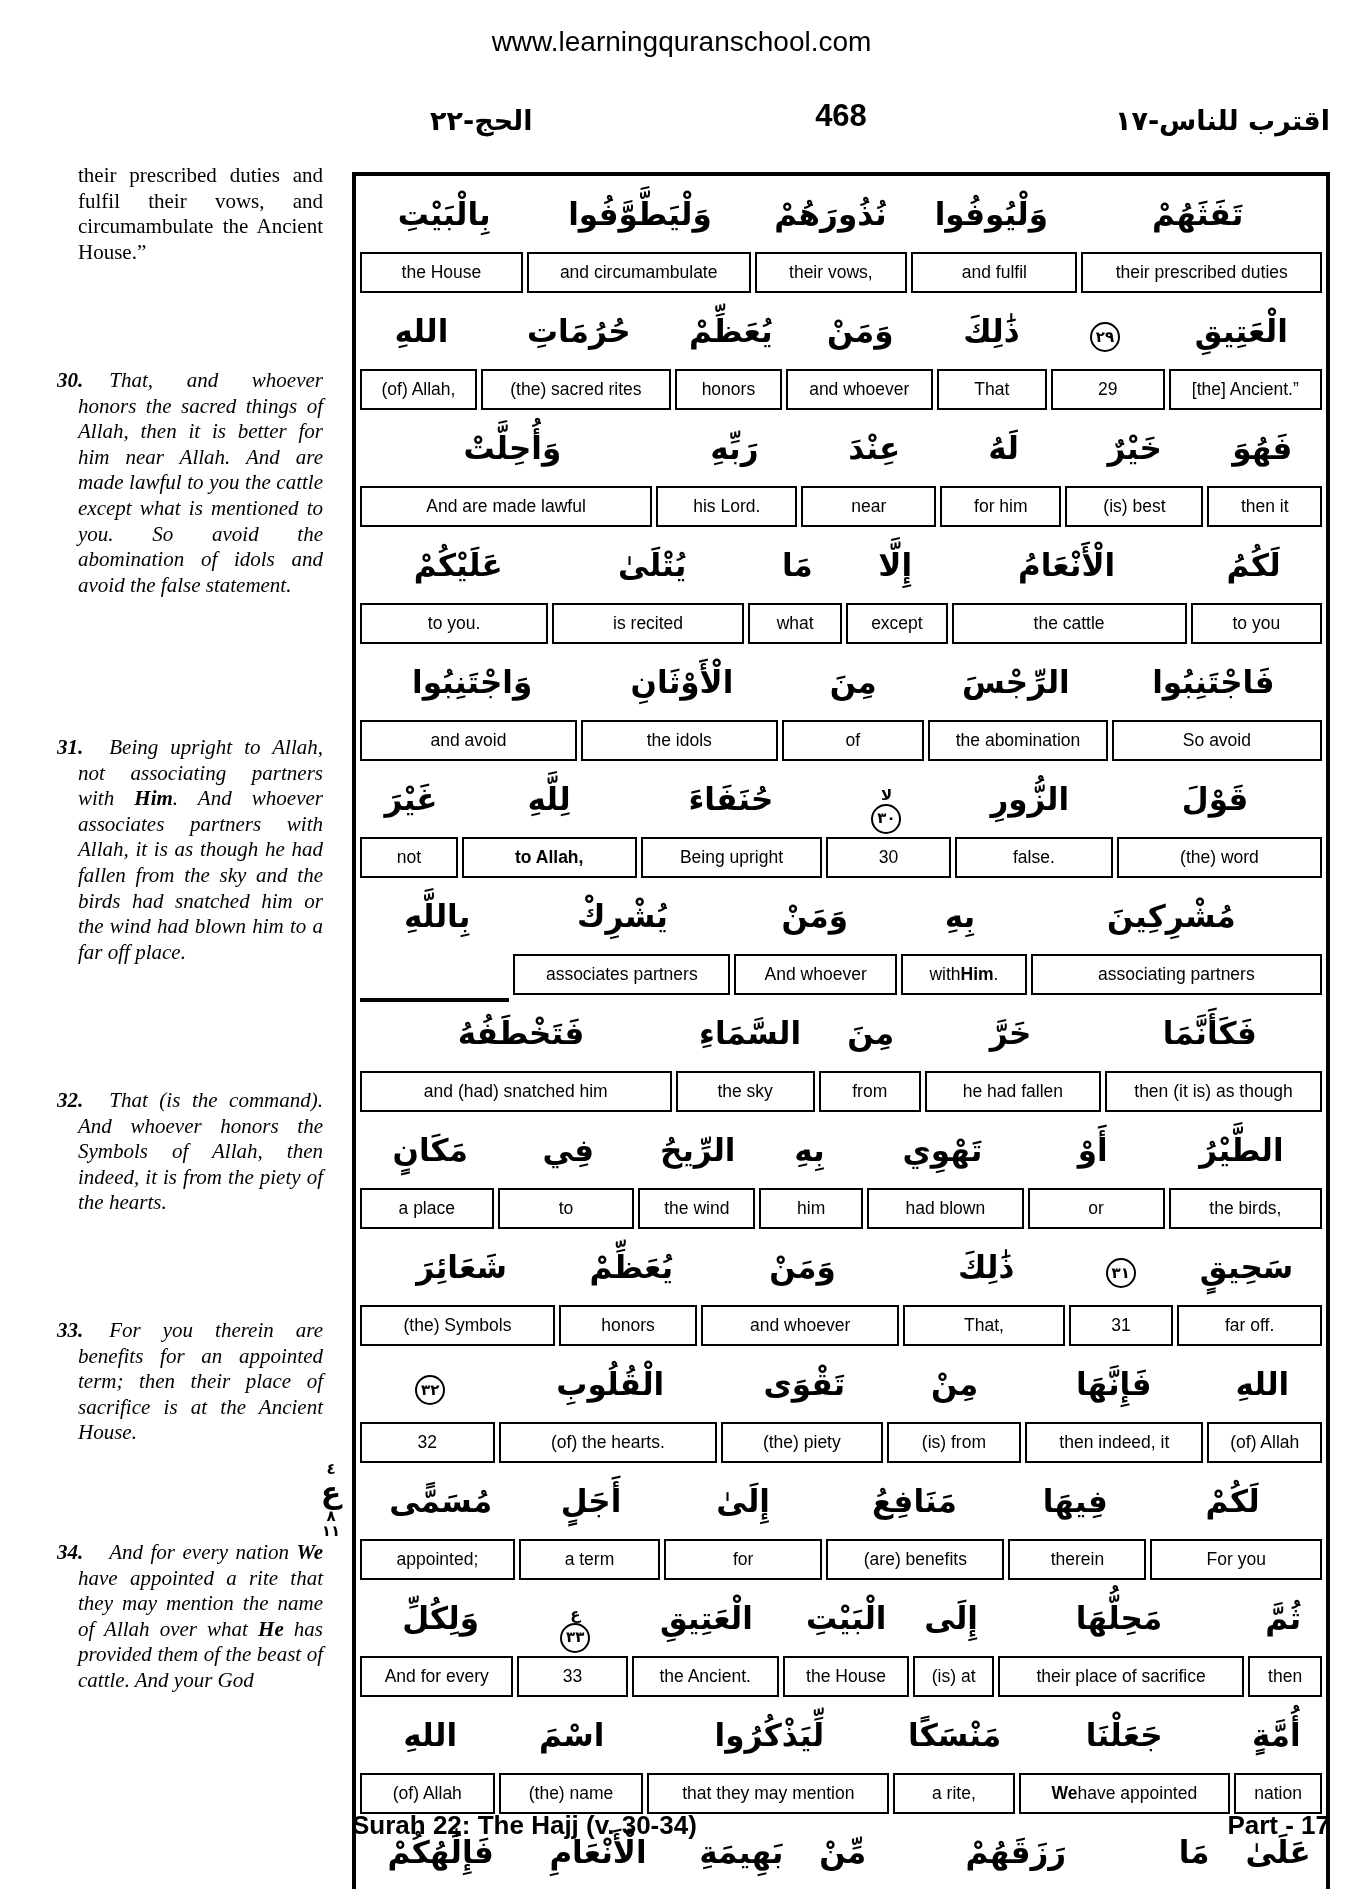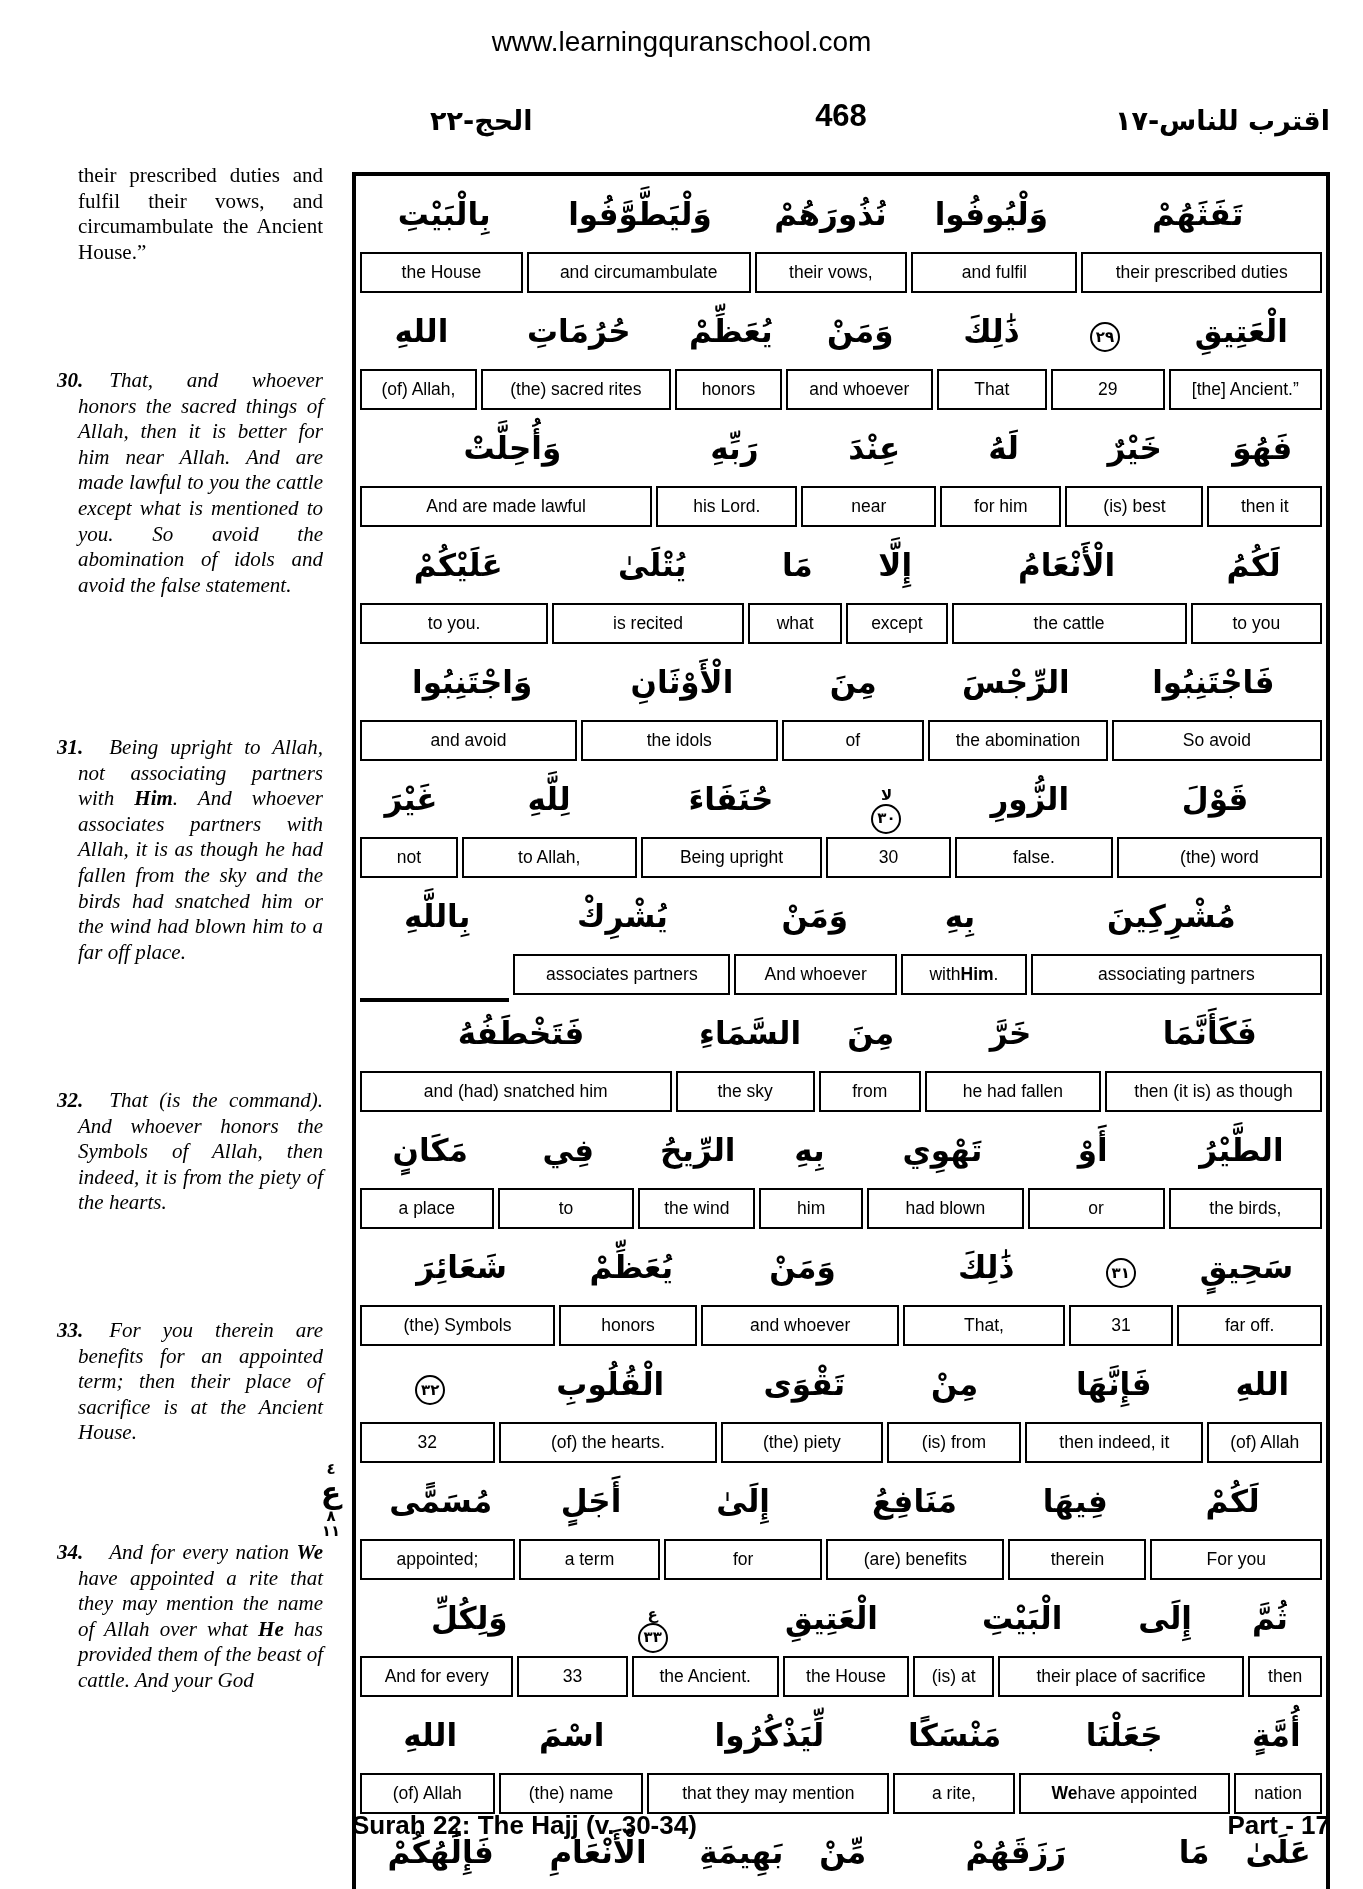--- a/index.html
+++ b/index.html
@@ -205,21 +205,21 @@
         <div class="ar-cell" dir="rtl" style="flex-grow: 265;">حُنَفَاءَ</div>
         <div class="ar-cell" dir="rtl" style="flex-grow: 180;"><span class="circle-wrap">
             <span class="circle-above">لا</span>
             <span class="verse-circle">٣٠</span>
           </span></div>
         <div class="ar-cell" dir="rtl" style="flex-grow: 230;">الزُّورِ</div>
         <div class="ar-cell" dir="rtl" style="flex-grow: 300;">قَوْلَ</div>
       </div>
       <div class="tr-row">
         <div class="tr-cell" style="flex-grow: 140;">not</div>
-        <div class="tr-cell" style="flex-grow: 255;">to Allah,</div>
+        <div class="tr-cell" style="flex-grow: 255; font-weight: bold;">to Allah,</div>
         <div class="tr-cell" style="flex-grow: 265;">Being upright</div>
         <div class="tr-cell" style="flex-grow: 180;">30</div>
         <div class="tr-cell" style="flex-grow: 230;">false.</div>
         <div class="tr-cell" style="flex-grow: 300;">(the) word</div>
       </div>
     </div>
     <div class="pair">
       <div class="ar-row">
         <div class="ar-cell" dir="rtl" style="flex-grow: 215;">بِاللَّهِ</div>
         <div class="ar-cell" dir="rtl" style="flex-grow: 315;">يُشْرِكْ</div>
@@ -332,20 +332,21 @@
     <div class="pair">
       <div class="ar-row">
         <div class="ar-cell" dir="rtl" style="flex-grow: 225;">وَلِكُلِّ</div>
         <div class="ar-cell" dir="rtl" style="flex-grow: 160;"><span class="circle-wrap">
             <span class="circle-above">ع</span>
             <span class="verse-circle">٣٣</span>
           </span></div>
         <div class="ar-cell" dir="rtl" style="flex-grow: 215;">الْعَتِيقِ</div>
         <div class="ar-cell" dir="rtl" style="flex-grow: 185;">الْبَيْتِ</div>
         <div class="ar-cell" dir="rtl" style="flex-grow: 115;">إِلَى</div>
+        <div class="ar-cell" dir="rtl" style="flex-grow: 365;">مَحِلُّهَا</div>
         <div class="ar-cell" dir="rtl" style="flex-grow: 105;">ثُمَّ</div>
       </div>
       <div class="tr-row">
         <div class="tr-cell" style="flex-grow: 225;">And for every</div>
         <div class="tr-cell" style="flex-grow: 160;">33</div>
         <div class="tr-cell" style="flex-grow: 215;">the Ancient.</div>
         <div class="tr-cell" style="flex-grow: 185;">the House</div>
         <div class="tr-cell" style="flex-grow: 115;">(is) at</div>
         <div class="tr-cell" style="flex-grow: 365;">their place of sacrifice</div>
         <div class="tr-cell" style="flex-grow: 105;">then</div>

